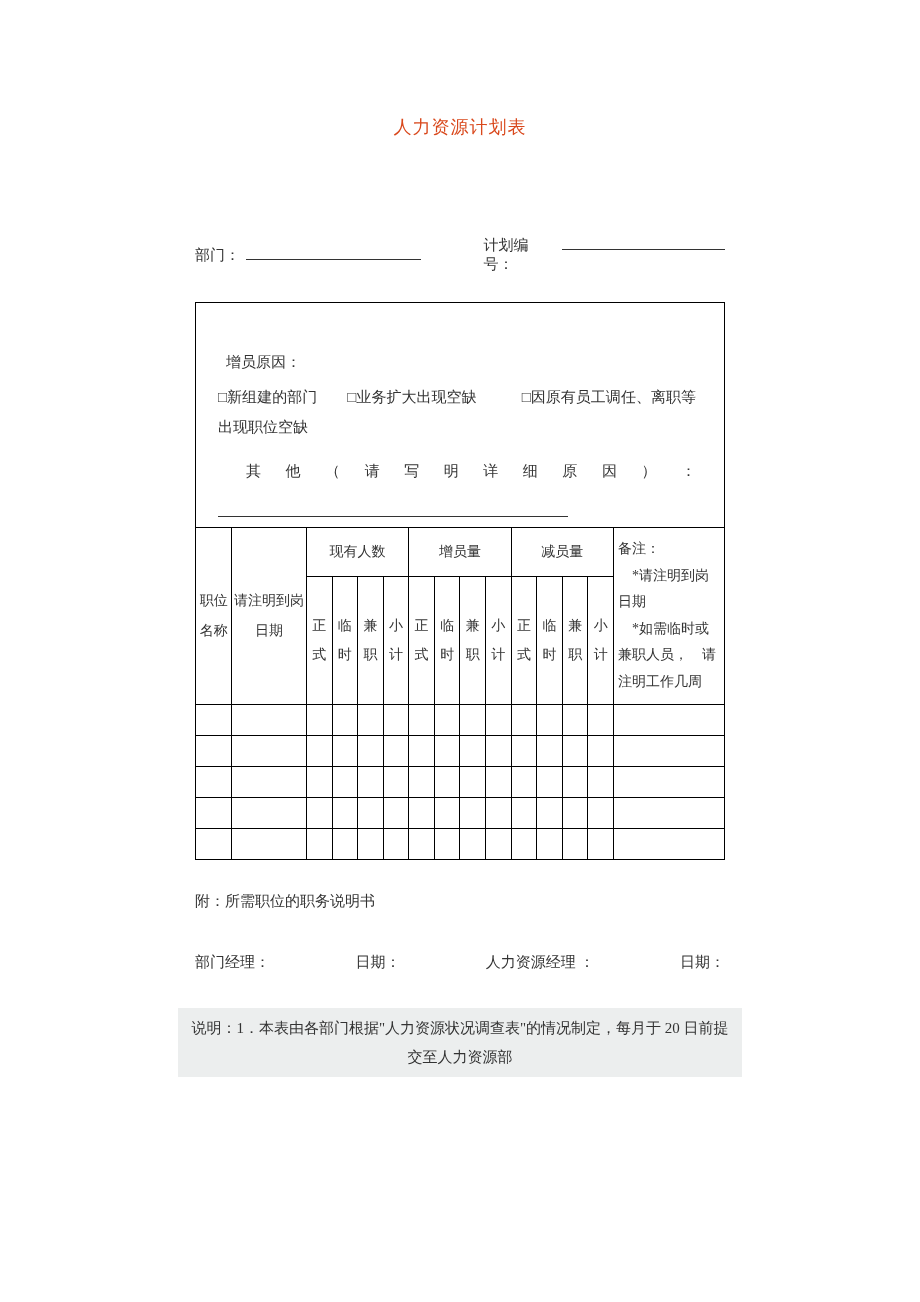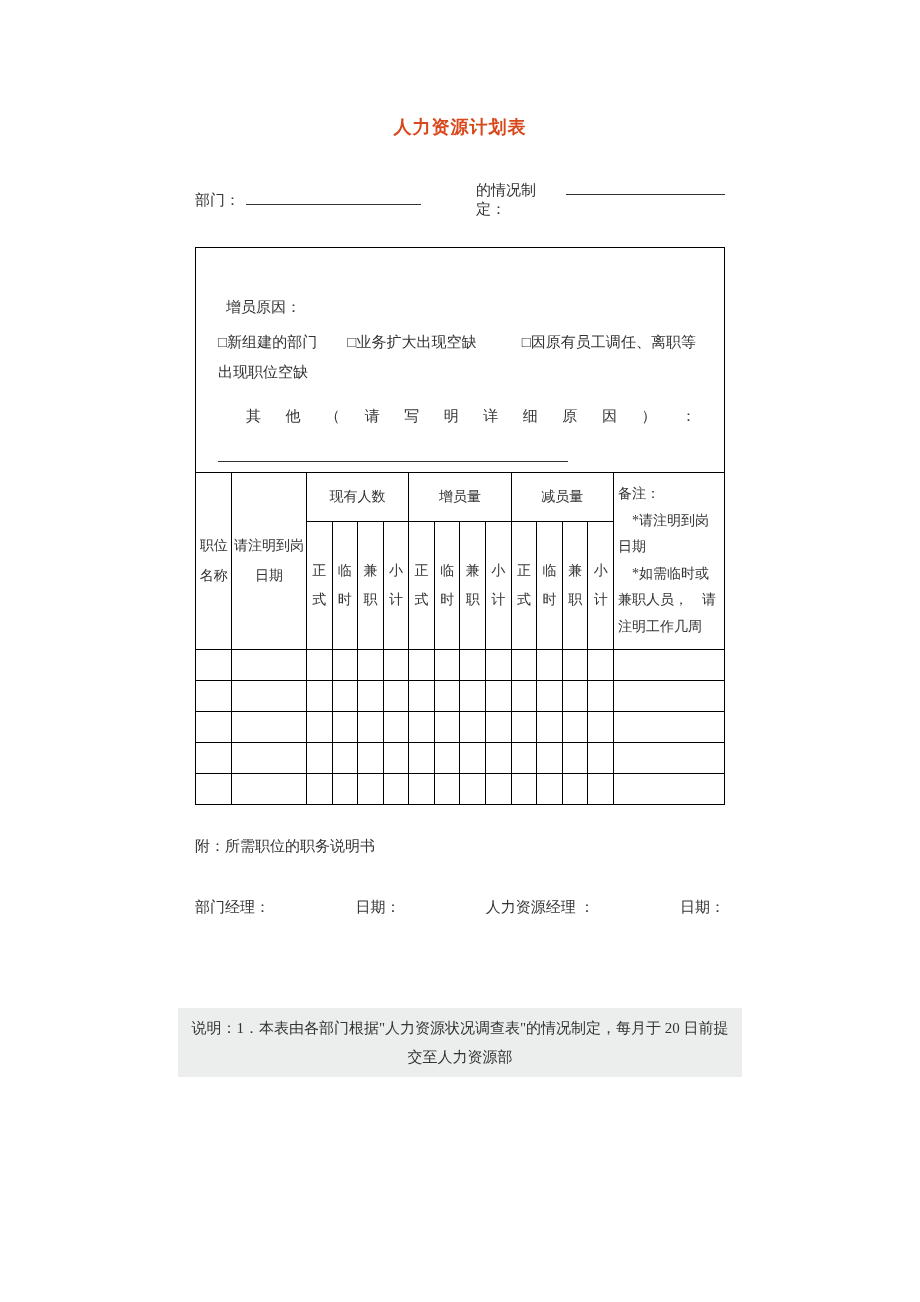--- a/index.html
+++ b/index.html
@@ -12,22 +12,22 @@
       color: #333;
       position: relative;
     }
     .page {
       padding: 115px 195px 0 195px;
     }
     .title {
       text-align: center;
       color: #d9481c;
       font-size: 18px;
-      font-weight: bold;
-      margin-bottom: 40px;
+      font-weight: normal;
+      margin-bottom: 95px;
       letter-spacing: 1px;
     }
     .header-line {
       display: flex;
       margin-bottom: 28px;
       font-size: 15px;
       align-items: center;
     }
     .dept-group {
       display: flex;
@@ -129,21 +129,21 @@
 
 <div class="page">
   <h1 class="title">人力资源计划表</h1>
 
   <div class="header-line">
     <div class="dept-group">
       <span>部门：</span>
       <span class="underline u-dept"></span>
     </div>
     <div class="plan-group">
-      <span>的情况制定：</span>
+      <span>计划编号：</span>
       <span class="underline u-plan"></span>
     </div>
   </div>
 
   <div class="reason-box">
     <div class="reason-label">增员原因：</div>
     <div class="reason-options">□新组建的部门　　□业务扩大出现空缺　　　□因原有员工调任、离职等出现职位空缺</div>
     <div class="reason-other">其他（请写明详细原因）：</div>
     <span class="other-line"></span>
   </div>

